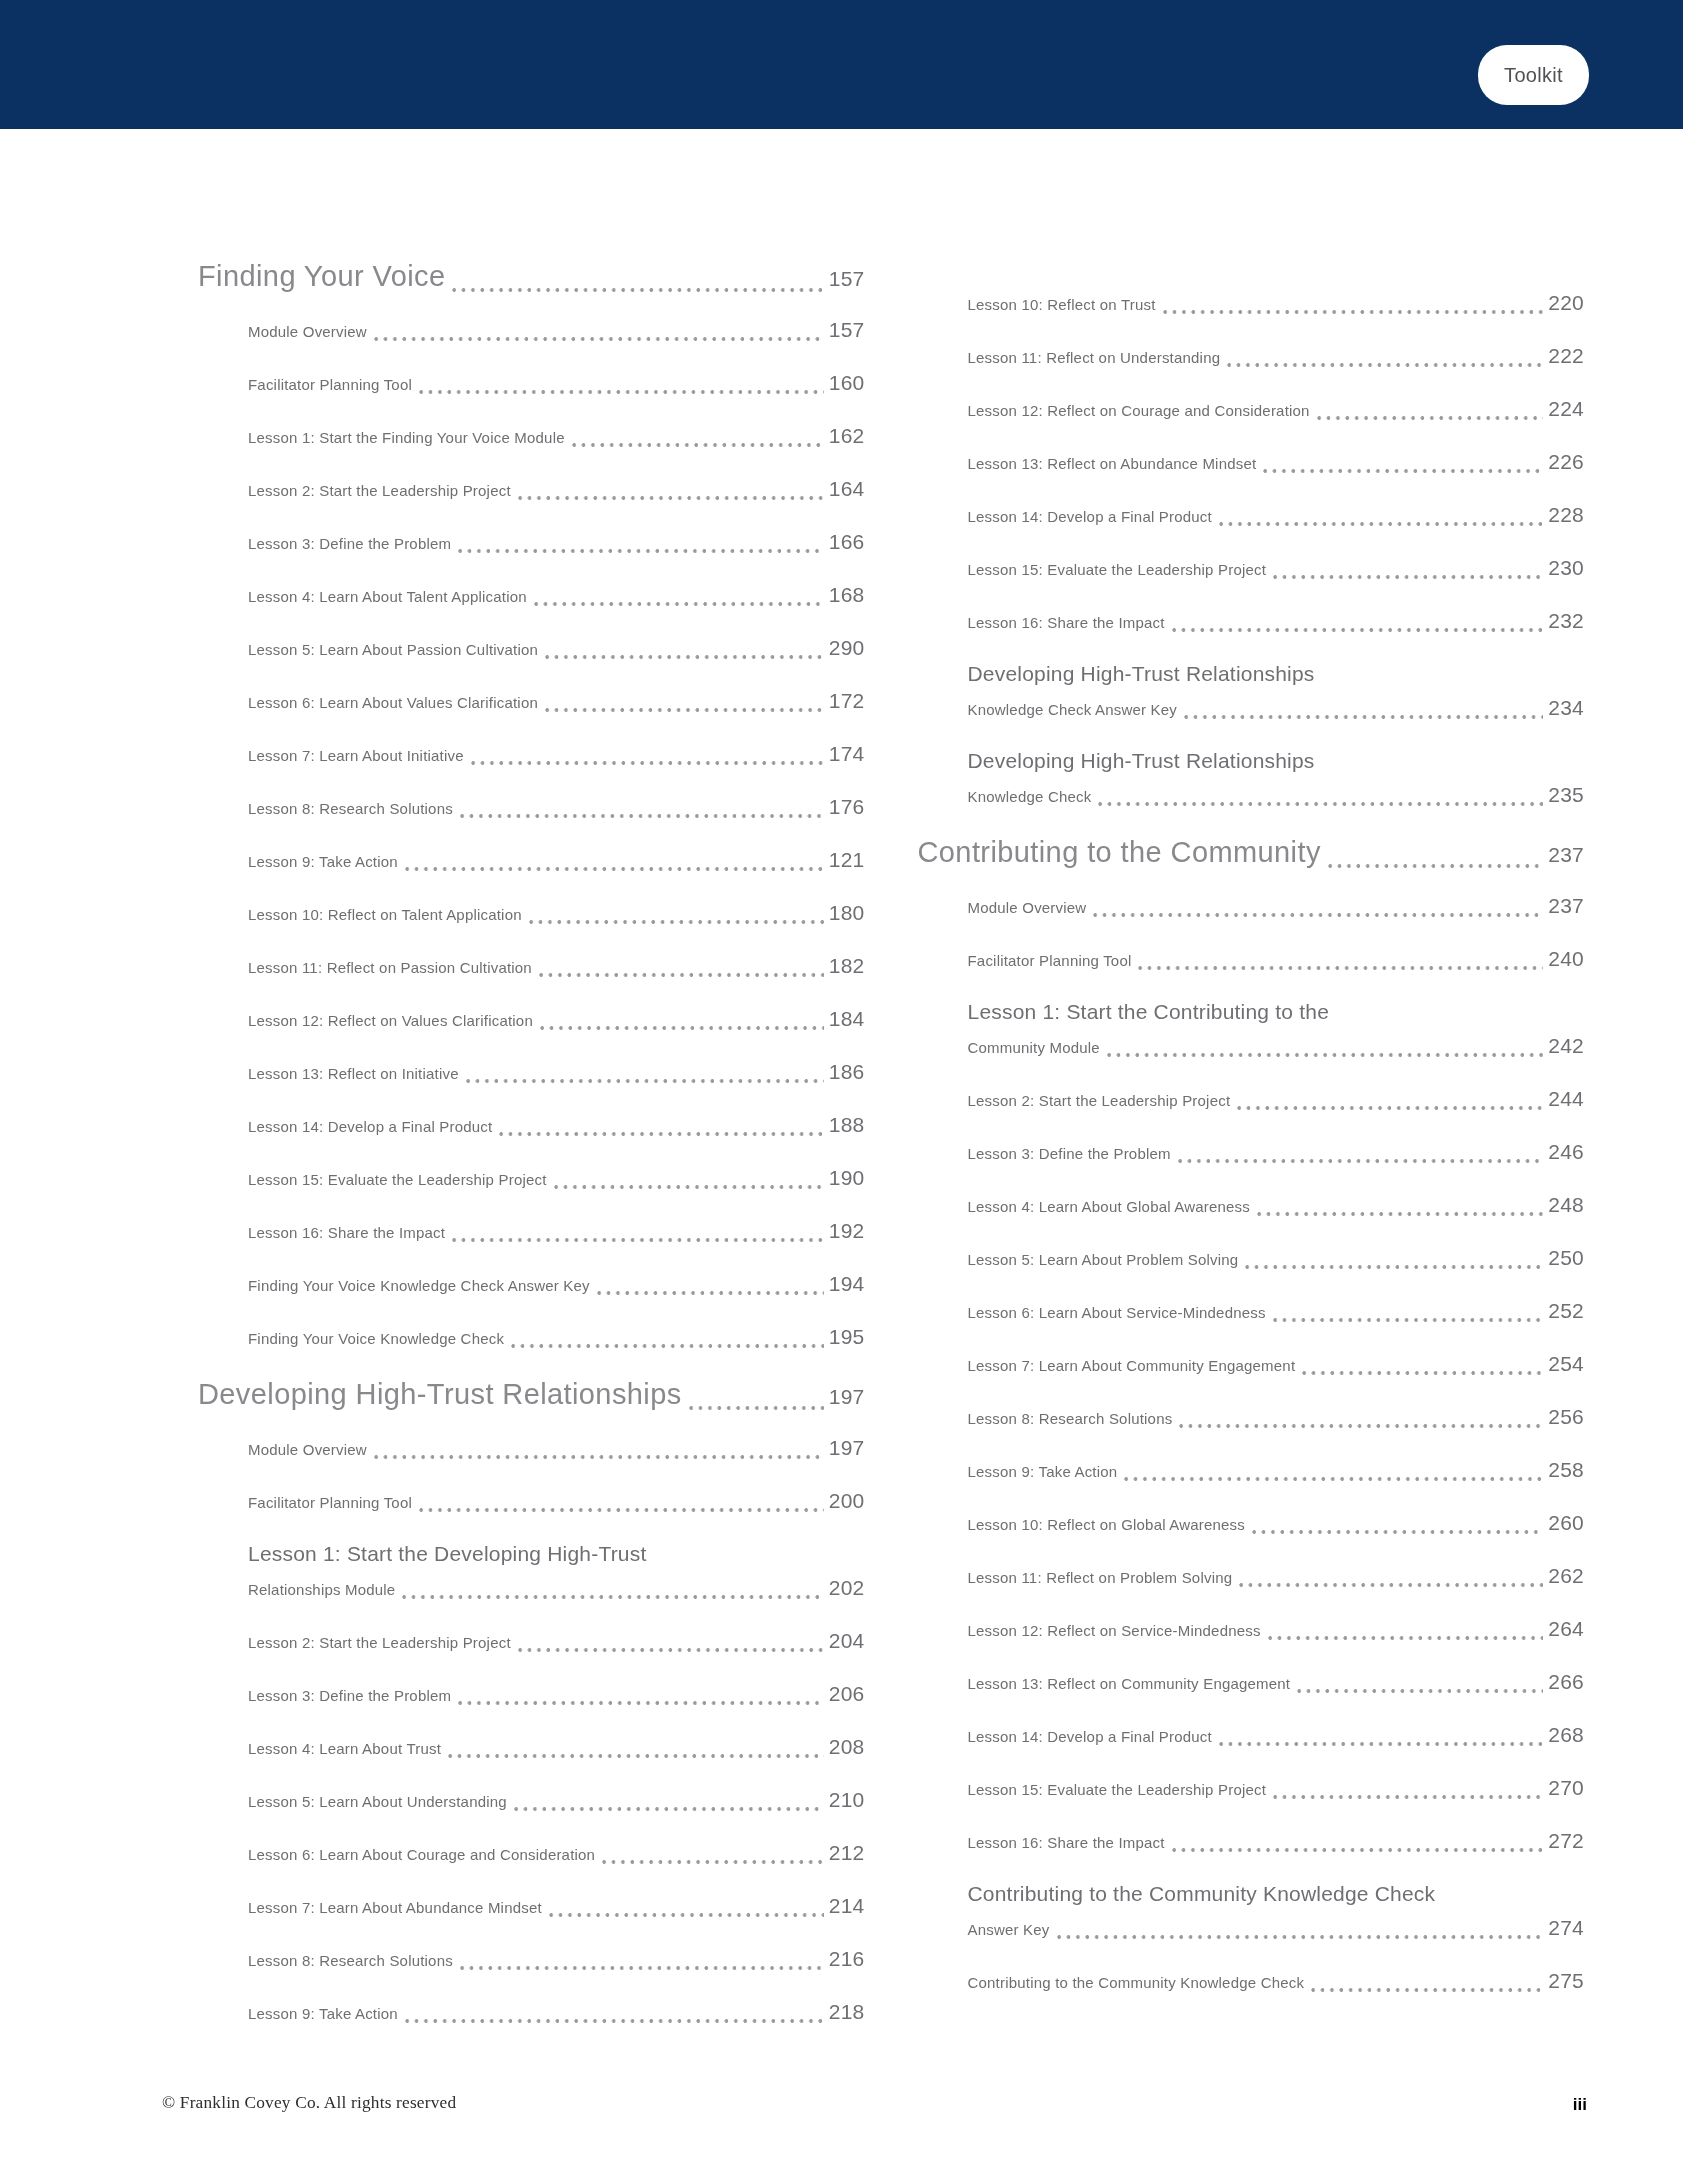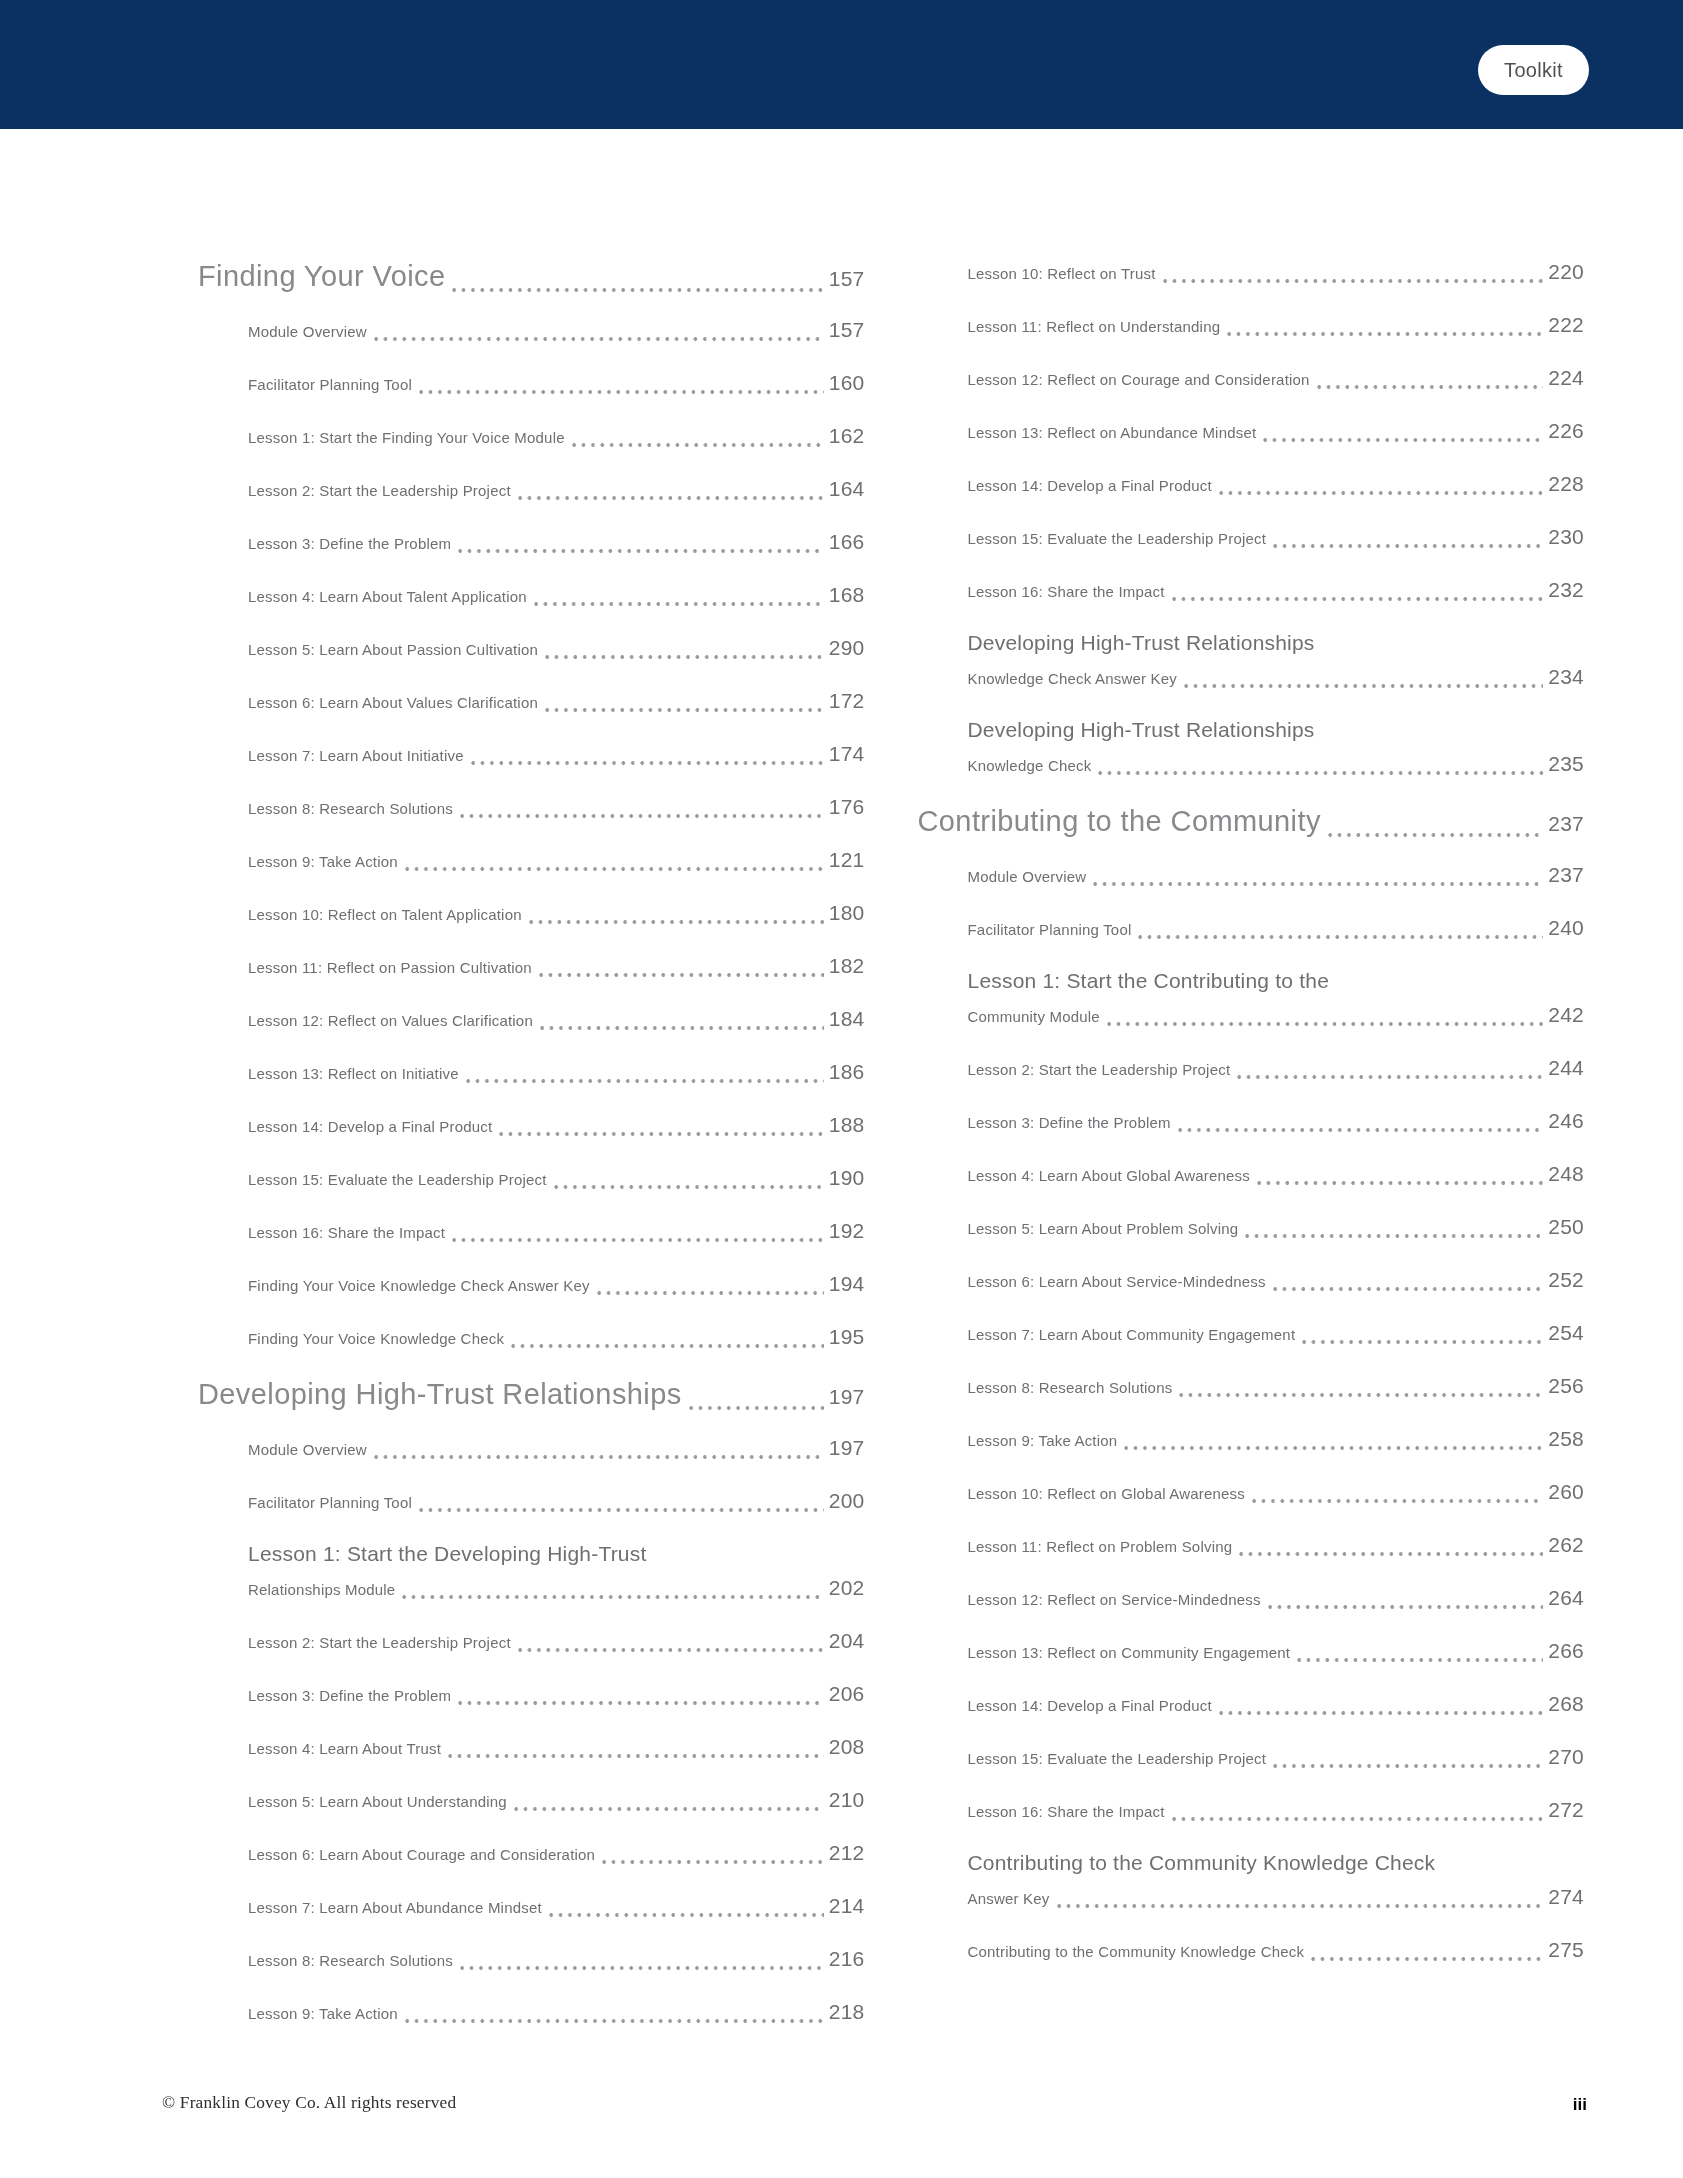--- a/index.html
+++ b/index.html
@@ -6,28 +6,28 @@
   body{
     width:1683px;height:2178px;position:relative;overflow:hidden;
     background:#ffffff;
     font-family:"Liberation Sans","DejaVu Sans",sans-serif;
   }
   .header-bar{
     position:absolute;top:0;left:0;width:1683px;height:129px;
     background:#0a3161;
   }
   .toolkit-tab{
-    position:absolute;top:45px;right:94px;width:111px;height:50px;
+    position:absolute;top:45px;right:94px;width:111px;height:60px;
     background:#ffffff;border-radius:29px;
     display:flex;align-items:center;justify-content:center;
     font-size:20px;color:#4f5154;letter-spacing:0.3px;cursor:pointer;
   }
   .toc{
     position:absolute;top:255px;left:198px;right:99px;
-    display:flex;gap:53px;
+    display:flex;gap:53px;align-items:center;
   }
   .toc-col{flex:1;min-width:0}
   .toc-block + .toc-block{}
   .entry-row{display:flex;align-items:baseline;line-height:34px}
   .toc-heading{margin-bottom:13px}
   .toc-heading .entry-row{line-height:42px}
   .toc-heading .lbl{
     font-size:29px;color:#88898c;letter-spacing:0.4px;white-space:nowrap;
   }
   .toc-entry{margin-bottom:17px;margin-left:50px}

